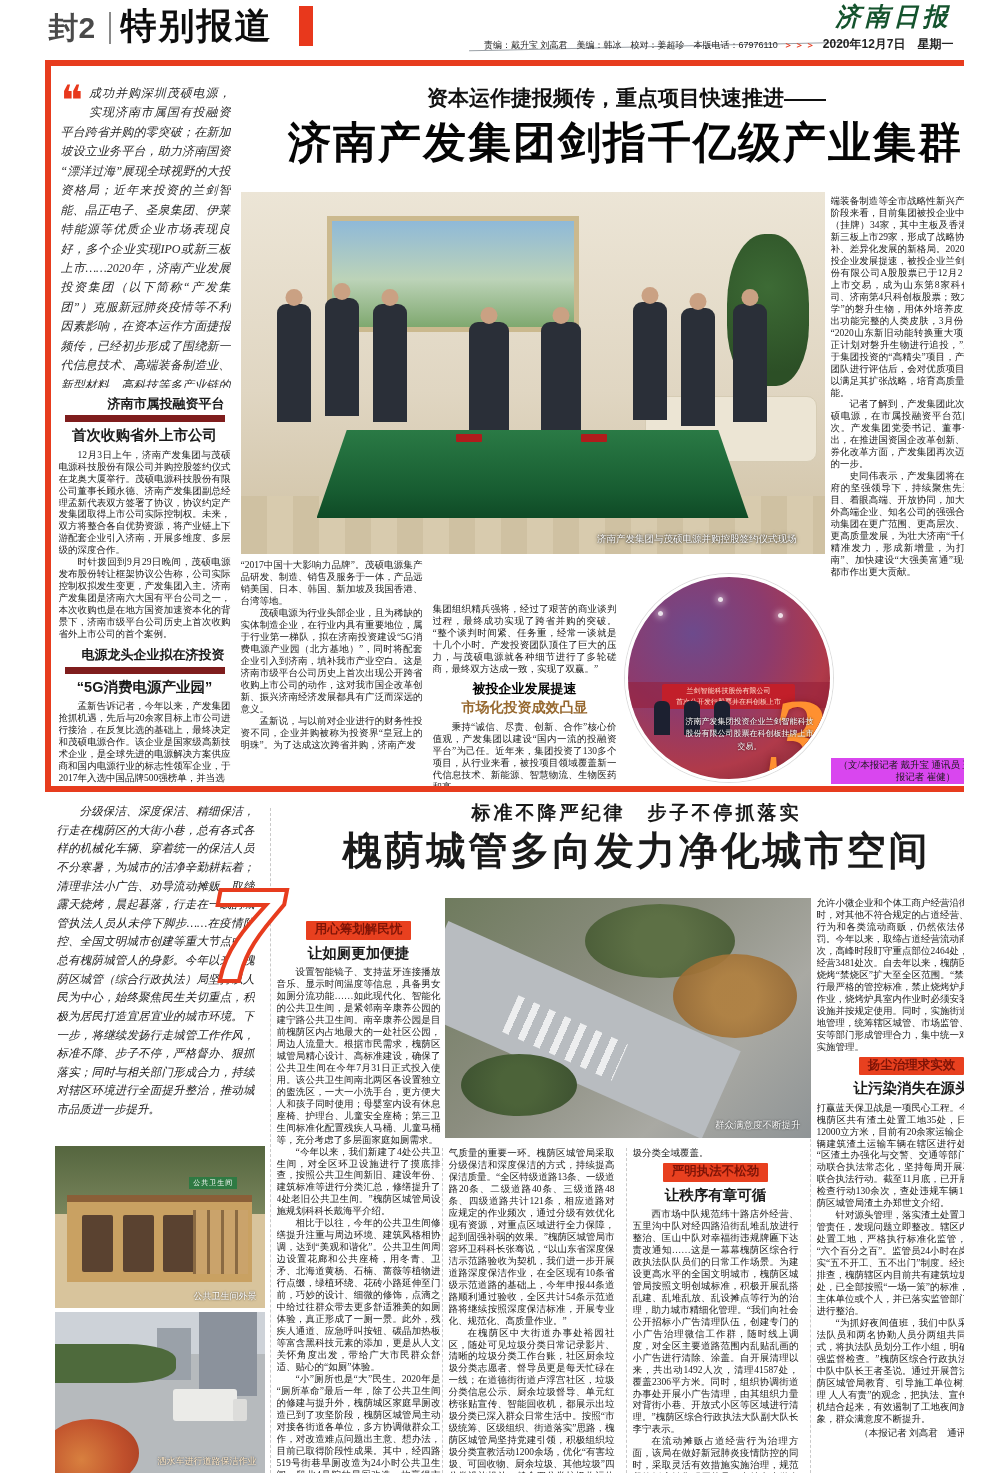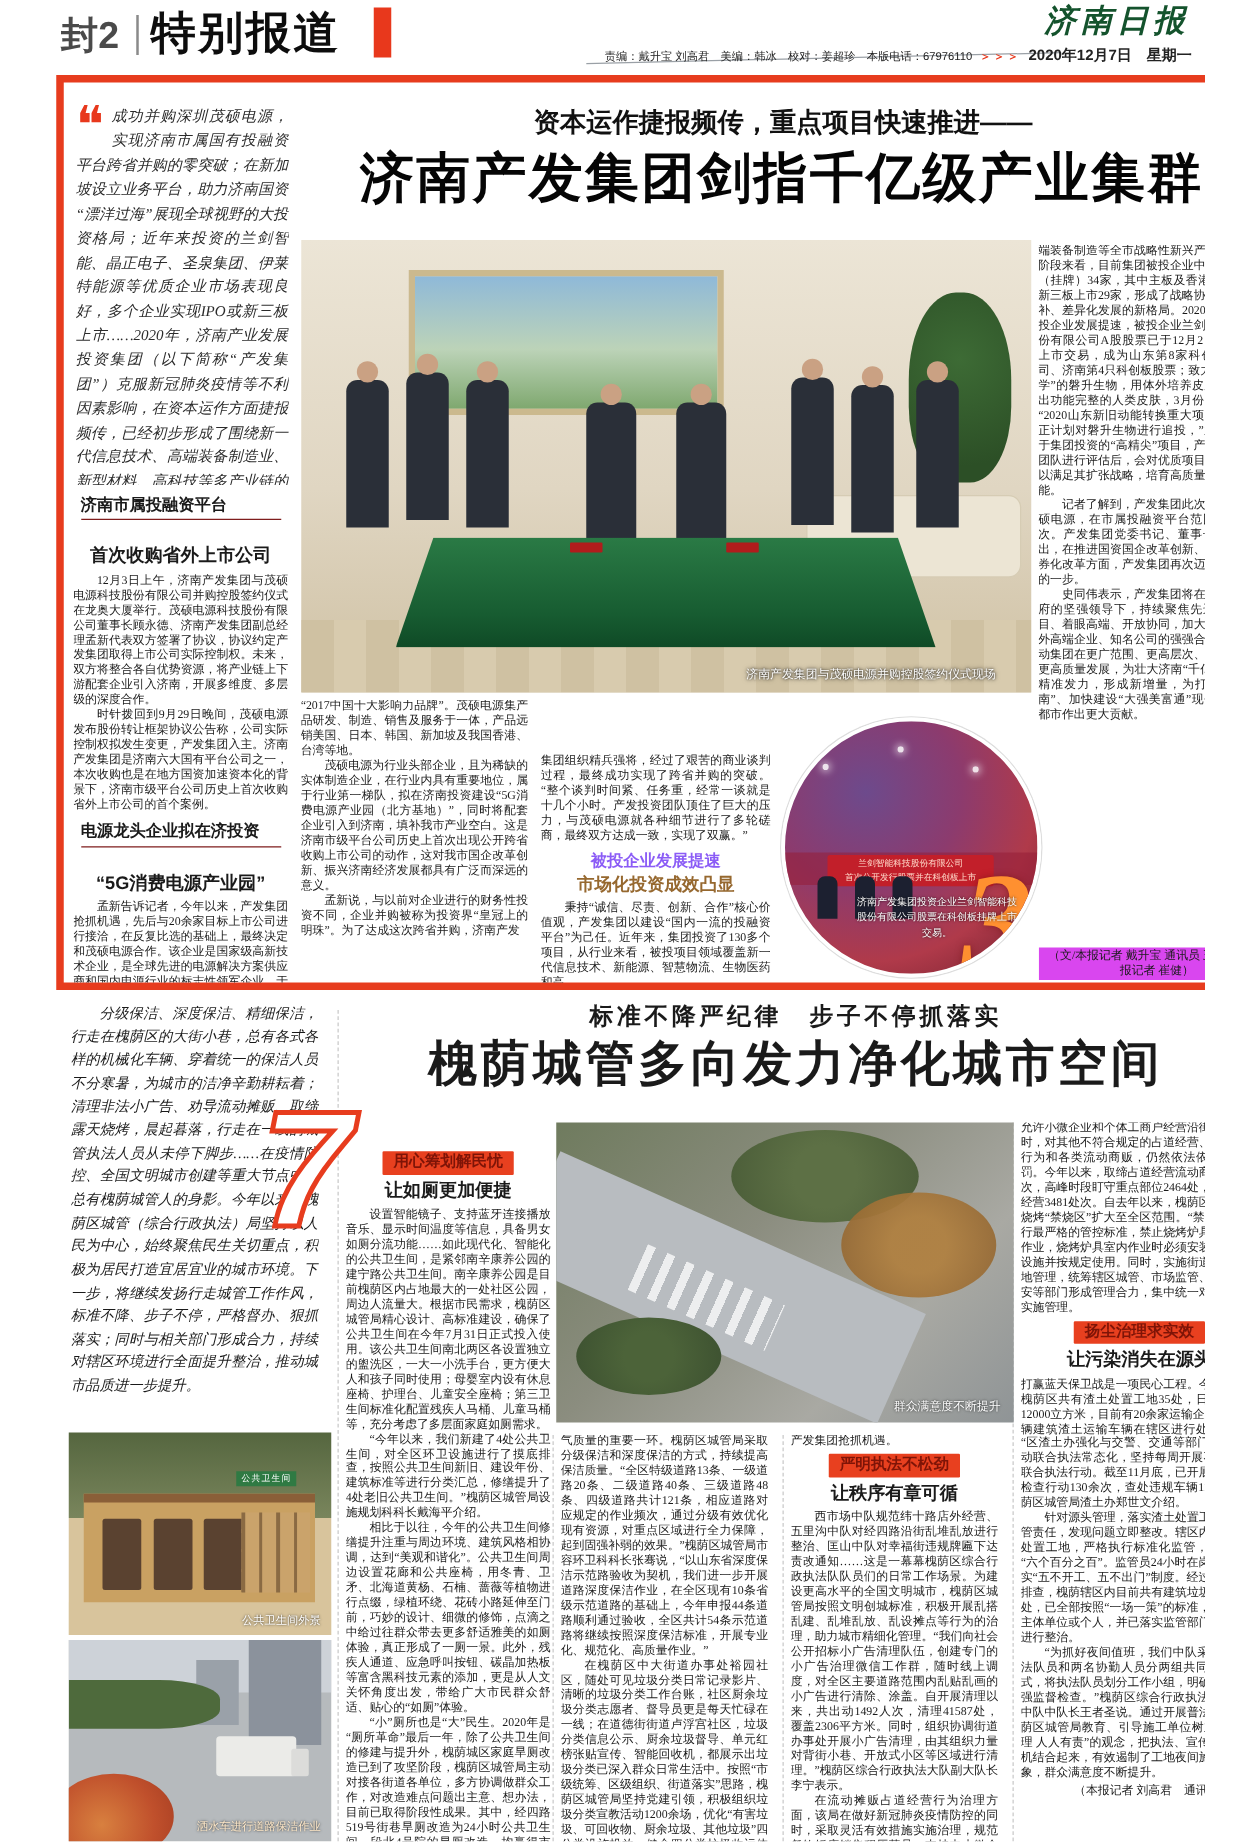--- a/index.html
+++ b/index.html
@@ -33,28 +33,28 @@
   .pm-sofa { position:absolute; right:8px; bottom:92px; width:172px; height:66px; background:#ece5d4; border:1px solid #d6ccb4; border-radius:10px; }
   .pm-carpet { position:absolute; left:0; bottom:0; width:100%; height:58px; background:repeating-linear-gradient(90deg,#cfc1a2 0 26px,#d8cbae 26px 52px); }
   .pm-table { position:absolute; left:50%; transform:translateX(-50%); bottom:36px; width:432px; height:88px; background:linear-gradient(180deg,#2a7a45 0%,#175c31 70%,#0f4a26 100%); clip-path:polygon(7% 0,93% 0,100% 100%,0 100%); }
   .pm-folder { position:absolute; width:26px; height:8px; background:#b01c1c; border-radius:1px; }
   .pm-person { position:absolute; width:34px; height:118px; background:#2a2f38; border-radius:9px 9px 0 0; }
   .pm-person::before { content:""; position:absolute; left:50%; transform:translateX(-50%); top:-15px; width:17px; height:17px; border-radius:50%; background:#caa183; }
   .pm-caption { position:absolute; right:28px; bottom:8px; color:#fff; font-size:9.5px; text-shadow:0 0 2px rgba(0,0,0,.85),0 0 4px rgba(0,0,0,.6); }
 
   
   .colL { position:absolute; left:22px; top:396px; width:172px; height:390px; overflow:hidden; }
-  .sec-t1 { text-align:left; font-family:"Liberation Sans","DejaVu Sans",sans-serif; font-weight:bold; font-size:13px; padding-bottom:3px; border-bottom:1px solid #7f1d1d; margin:0 6px 20px; }
+  .sec-t1 { text-align:right; font-family:"Liberation Sans","DejaVu Sans",sans-serif; font-weight:bold; font-size:13px; padding-bottom:3px; border-bottom:7px solid #7f1d1d; margin:0 6px 4px; }
   .sec-t2 { text-align:center; font-family:"Liberation Sans","DejaVu Sans",sans-serif; font-weight:bold; font-size:14.5px; margin-bottom:5px; }
   .cols { font-size:9.5px; line-height:1.26; text-align:justify; }
   .para { text-indent:2em; }
   .no-first-indent p:first-child { text-indent:0; }
   .mcolA { position:absolute; left:204px; top:560px; width:182px; height:226px; overflow:hidden; }
   .mcolB { position:absolute; left:396px; top:560px; width:184px; height:226px; overflow:hidden; }
-  .sec3-t1 { text-align:center; font-weight:bold; color:#8b5cf6; font-size:13px; margin:5px 0 2px; font-family:"Liberation Sans","DejaVu Sans",sans-serif; }
+  .sec3-t1 { text-align:center; font-weight:bold; color:#000000; font-size:13px; margin:5px 0 2px; font-family:"Liberation Sans","DejaVu Sans",sans-serif; }
   .sec3-t2 { text-align:center; font-weight:bold; color:#96682f; font-size:14px; margin-bottom:5px; font-family:"Liberation Sans","DejaVu Sans",sans-serif; }
   .colR { position:absolute; left:794px; top:196px; width:182px; height:588px; overflow:hidden; }
   .byline-abs { position:absolute; right:0; bottom:0; background:#d946ef; padding:2px 0 0 8px; font-size:9.5px; text-align:center; }
 
   
   .photo-circle { position:absolute; left:588px; top:574px; width:208px; height:208px; border-radius:50%; overflow:hidden; border:3px solid #fff; box-shadow:0 0 0 1px #ddd; background:radial-gradient(circle at 32% 28%,#6d4a8c 0%,#8c3b6e 38%,#b03a4a 68%,#6e1e2c 100%); }
   .pc-stage { position:absolute; left:0; right:0; top:52%; height:26px; background:rgba(150,30,55,.55); }
   .pc-banner { position:absolute; left:17%; right:17%; top:53%; padding:2px 0; background:#c21f2a; border-radius:2px; text-align:center; color:#ffd9c9; font-size:7px; line-height:1.5; }
   .pc-person { position:absolute; width:16px; height:34px; background:#1c2030; border-radius:6px 6px 0 0; bottom:44px; }
   .pc-big3 { position:absolute; right:4px; bottom:-24px; font-size:112px; font-weight:900; font-style:italic; color:#ff9030; text-shadow:0 0 6px rgba(120,20,20,.6); }
@@ -233,21 +233,21 @@
       </div>
 
   </div>
 
   <div class="a2col col2 cols no-first-indent">
       <p class="para">气质量的重要一环。槐荫区城管局采取分级保洁和深度保洁的方式，持续提高保洁质量。“全区特级道路13条、一级道路20条、二级道路40条、三级道路48条、四级道路共计121条，相应道路对应规定的作业频次，通过分级有效优化现有资源，对重点区域进行全力保障，起到固强补弱的效果。”槐荫区城管局市容环卫科科长张骞说，“以山东省深度保洁示范路验收为契机，我们进一步开展道路深度保洁作业，在全区现有10条省级示范道路的基础上，今年申报44条道路顺利通过验收，全区共计54条示范道路将继续按照深度保洁标准，开展专业化、规范化、高质量作业。”</p>
       <p class="para">在槐荫区中大街道办事处裕园社区，随处可见垃圾分类日常记录影片、清晰的垃圾分类工作台账，社区厨余垃圾分类志愿者、督导员更是每天忙碌在一线；在道德街街道卢浮宫社区，垃圾分类信息公示、厨余垃圾督导、单元红榜张贴宣传、智能回收机，都展示出垃圾分类已深入群众日常生活中。按照“市级统筹、区级组织、街道落实”思路，槐荫区城管局坚持党建引领，积极组织垃圾分类宣教活动1200余场，优化“有害垃圾、可回收物、厨余垃圾、其他垃圾”四分类设施投放，健全四分类垃圾收运体系，扎实推动垃</p>
     </div>
 
   <div class="a2col col3 cols">
-    <p class="para" style="text-indent:0;">产发集团抢抓机遇。</p>
+    <p class="para" style="text-indent:0;">圾分类全域覆盖。</p>
     <div class="redbox">严明执法不松劲</div>
     <div class="subhead2">让秩序有章可循</div>
     <div>
         <p class="para">西市场中队规范纬十路店外经营、五里沟中队对经四路沿街乱堆乱放进行整治、匡山中队对幸福街违规牌匾下达责改通知……这是一幕幕槐荫区综合行政执法队队员们的日常工作场景。为建设更高水平的全国文明城市，槐荫区城管局按照文明创城标准，积极开展乱搭乱建、乱堆乱放、乱设摊点等行为的治理，助力城市精细化管理。“我们向社会公开招标小广告清理队伍，创建专门的小广告治理微信工作群，随时线上调度，对全区主要道路范围内乱贴乱画的小广告进行清除、涂盖。自开展清理以来，共出动1492人次，清理41587处，覆盖2306平方米。同时，组织协调街道办事处开展小广告清理，由其组织力量对背街小巷、开放式小区等区域进行清理。”槐荫区综合行政执法大队副大队长李宁表示。</p>
         <p class="para">在流动摊贩占道经营行为治理方面，该局在做好新冠肺炎疫情防控的同时，采取灵活有效措施实施治理，规范餐饮饭店销售积压菜品、支持中小微企业复工复产，</p>
       </div>
   </div>
 
   <div class="a2col col4 cols no-first-indent">
     <div class="no-first-indent">

